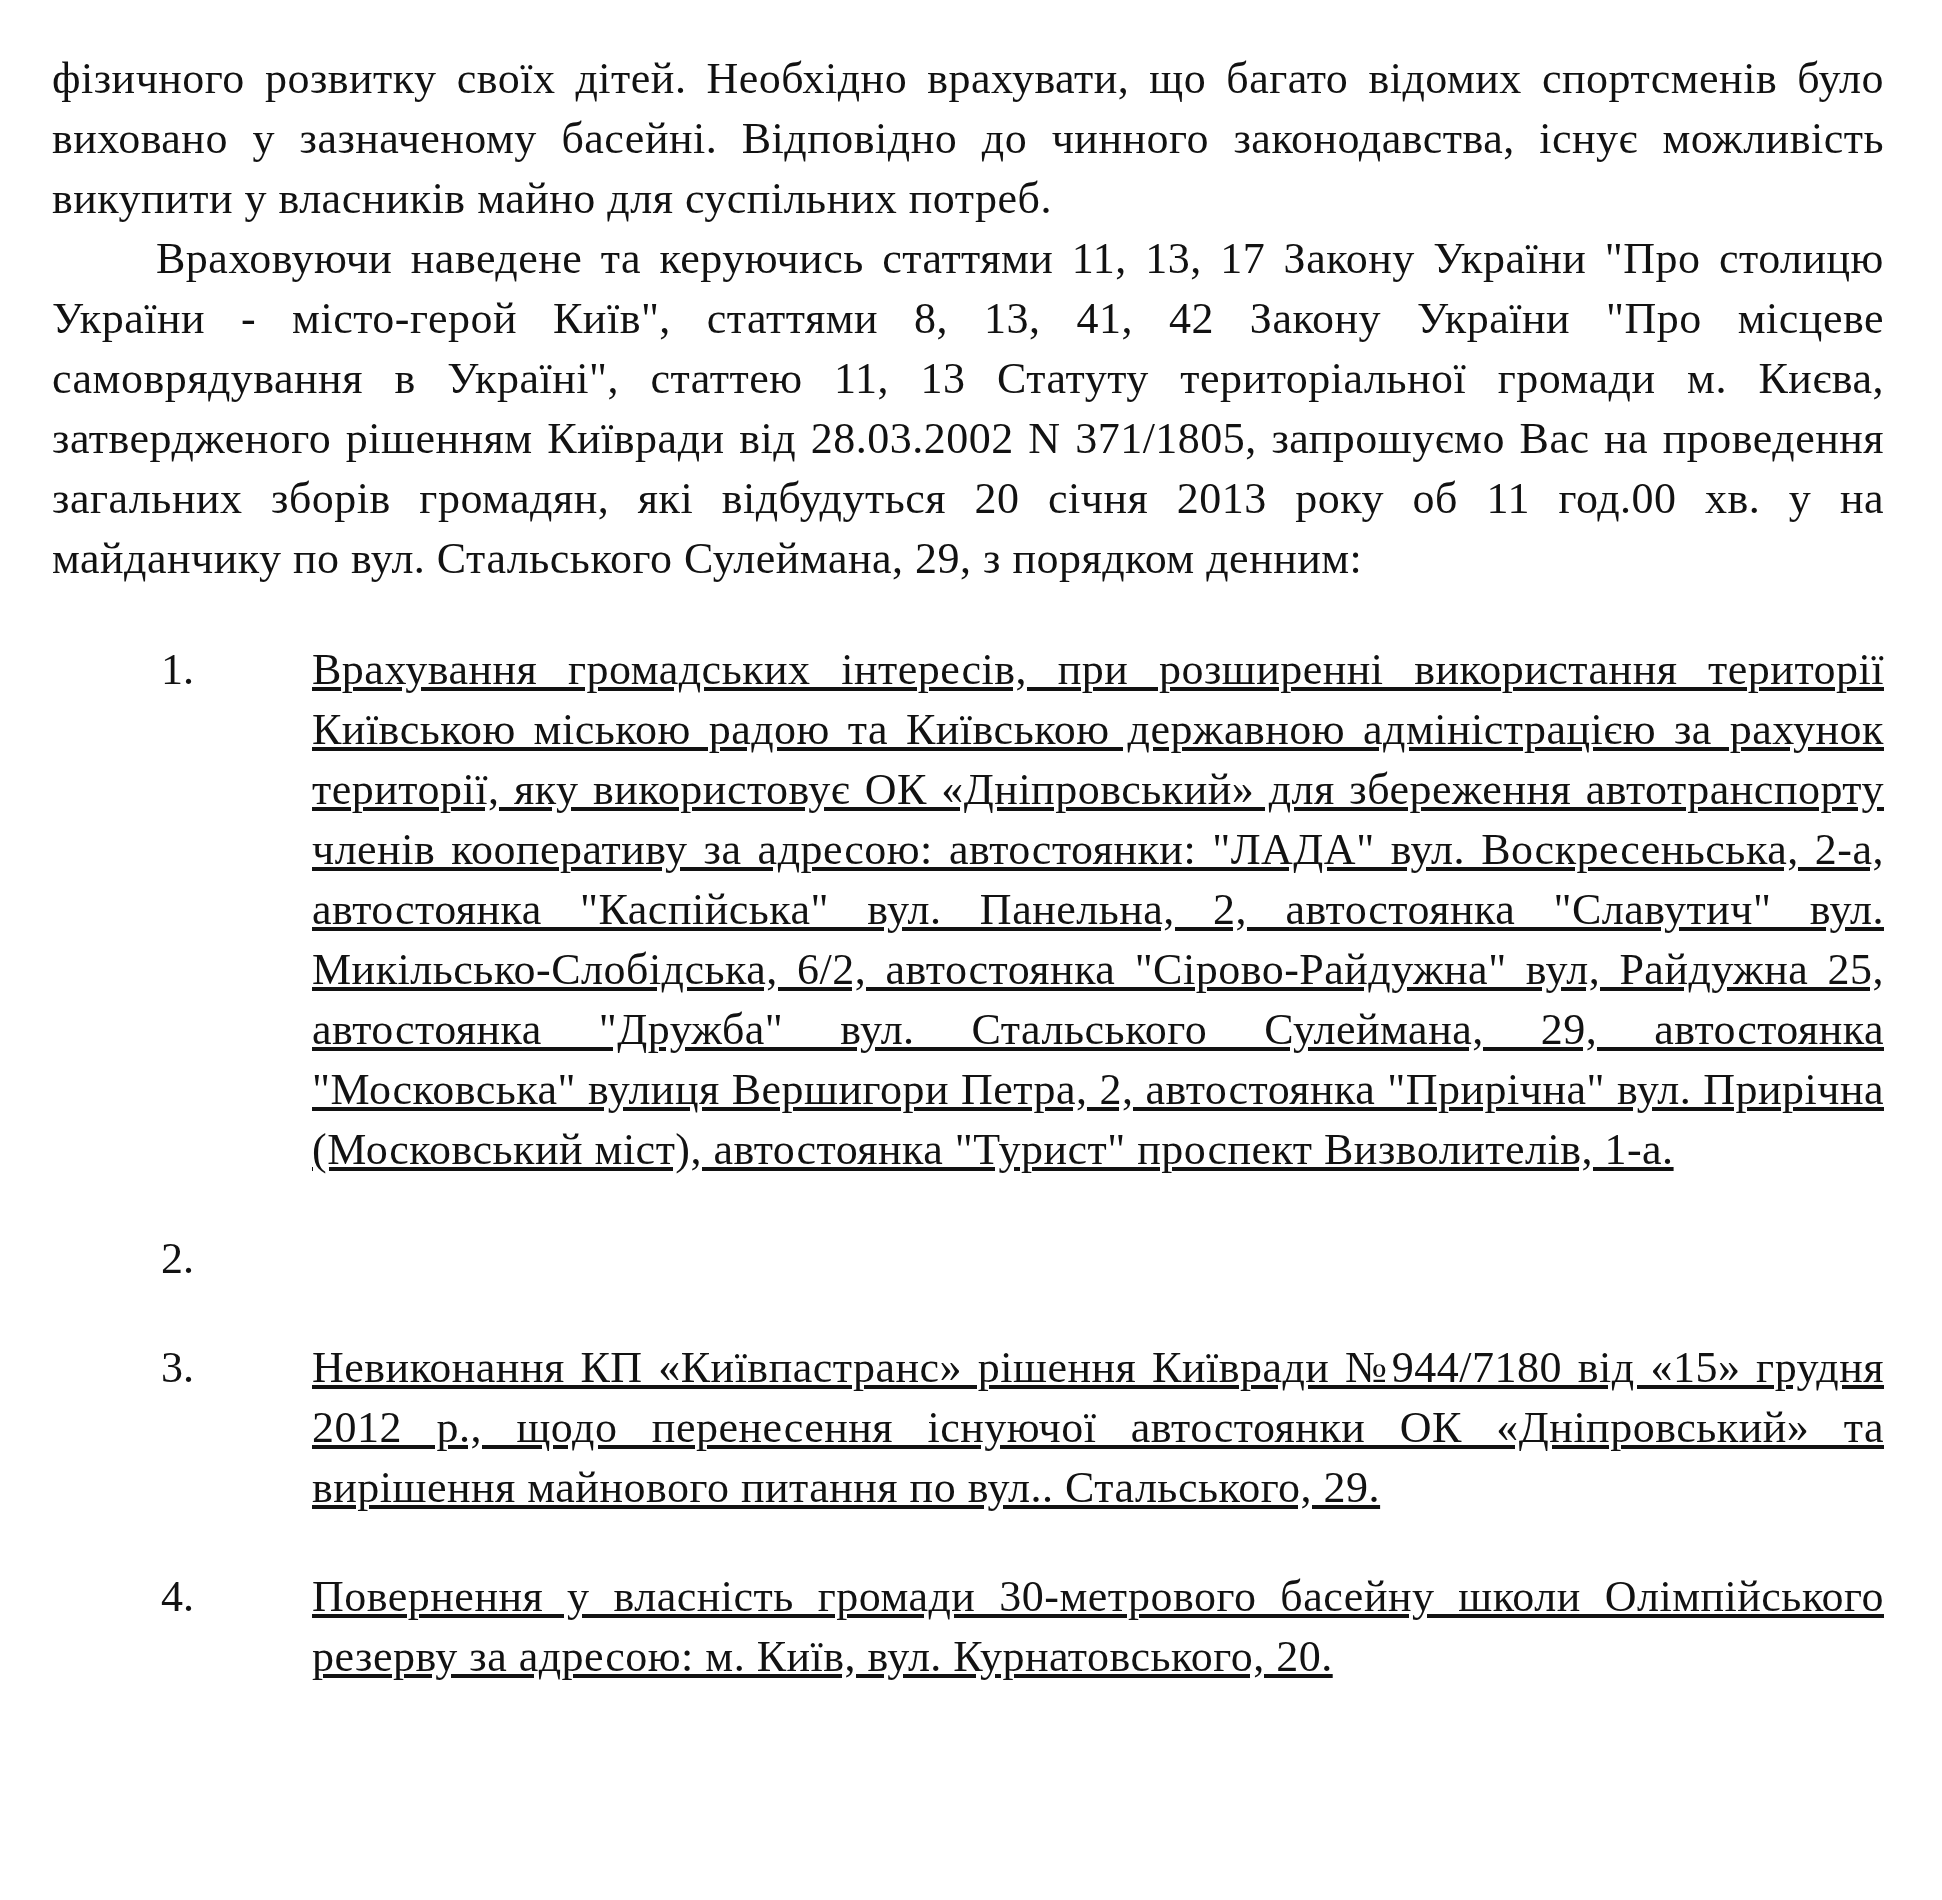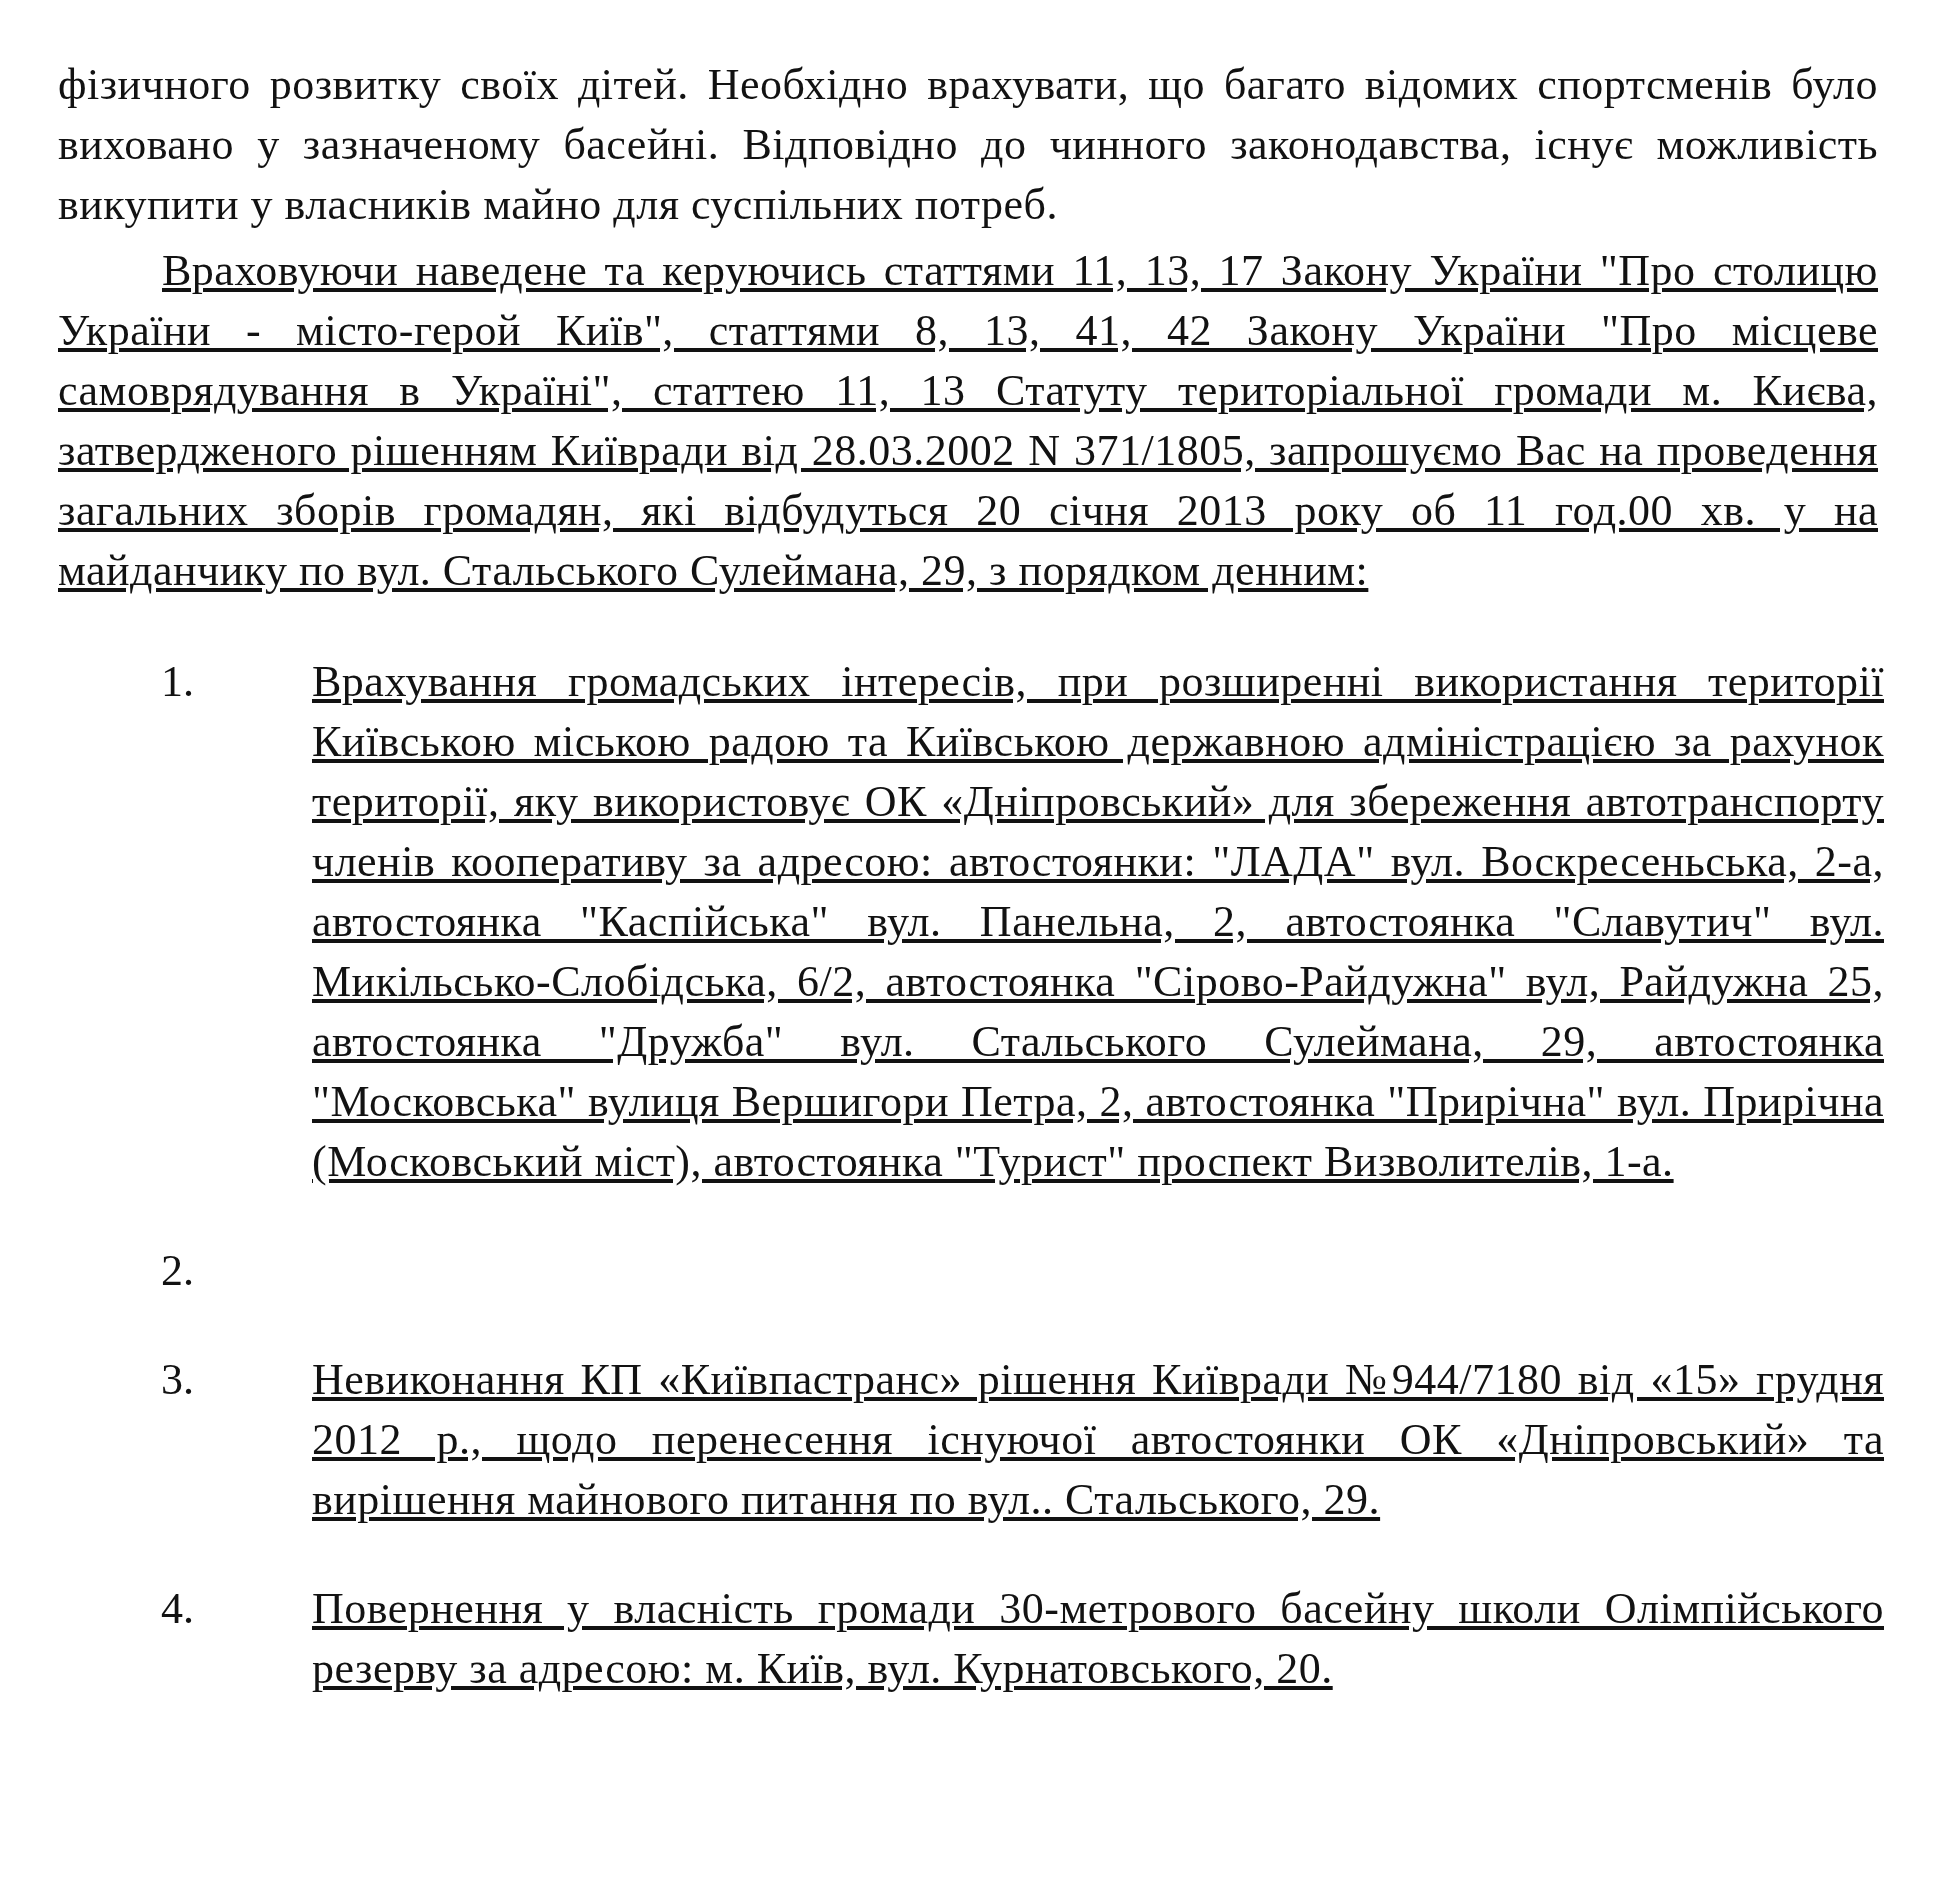--- a/index.html
+++ b/index.html
@@ -15,29 +15,28 @@
     color: #121212;
   }
   .page {
     box-sizing: border-box;
     width: 1943px;
     height: 1900px;
     padding: 49px 59px 0 52px;
     background: #ffffff;
   }
   .para {
-    margin: 6px;
+    margin: 0;
     font-size: 44px;
     line-height: 60px;
     text-align: justify;
     letter-spacing: 0.5px;
   }
   .para.indented {
     text-indent: 104px;
-    text-decoration: underline;
   }
   .agenda {
     margin: 0;
     padding: 0;
     list-style: none;
   }
   .agenda-item {
     display: flex;
     align-items: flex-start;
     margin-top: 49px;

